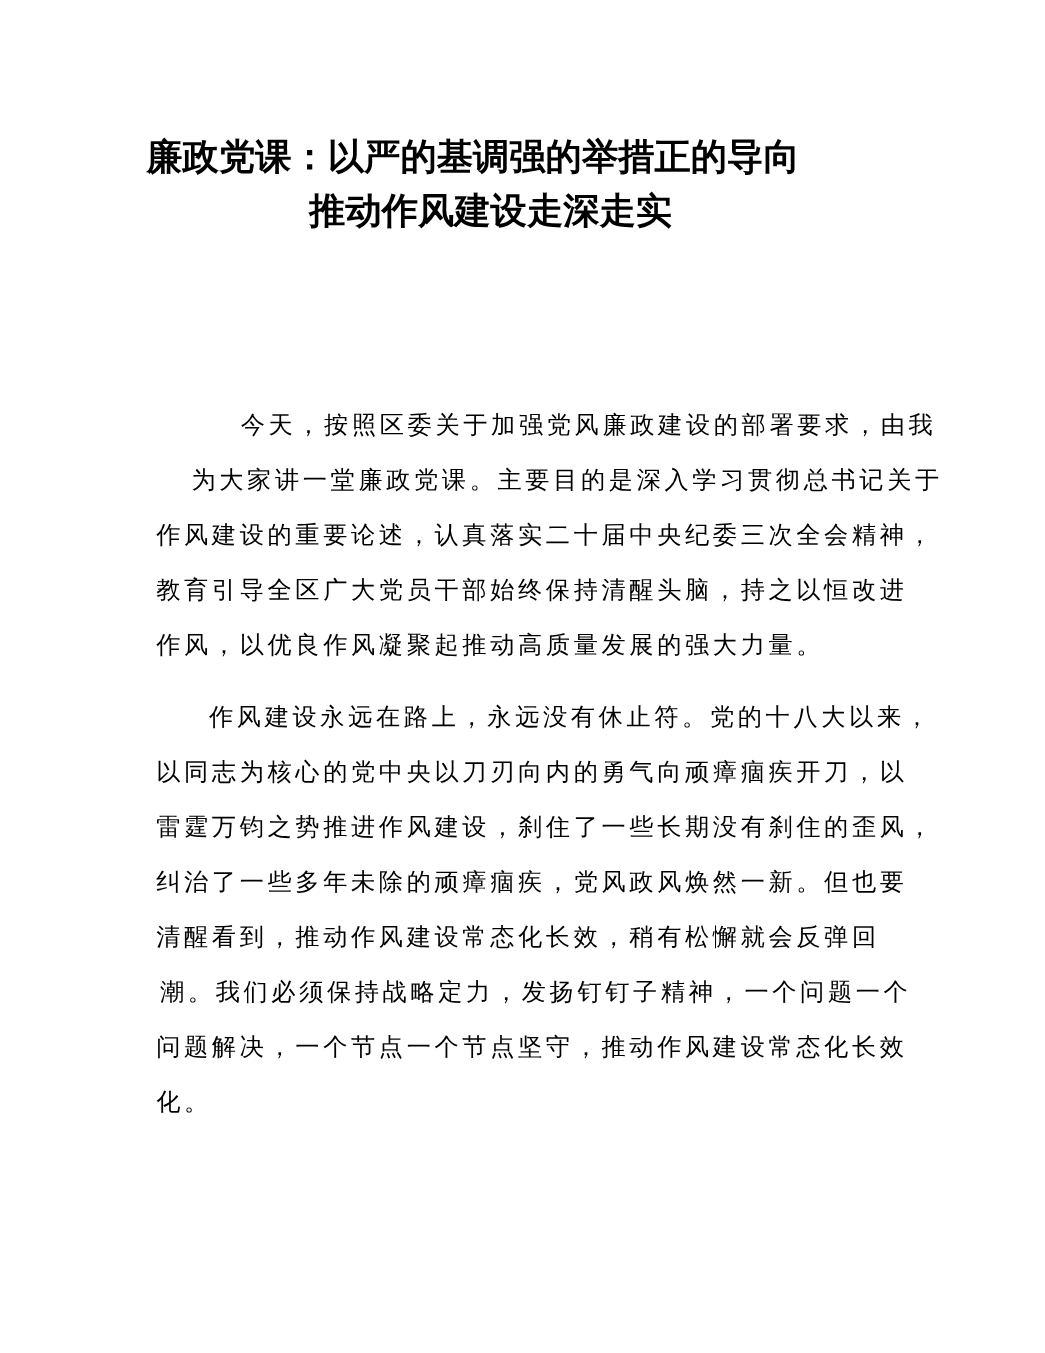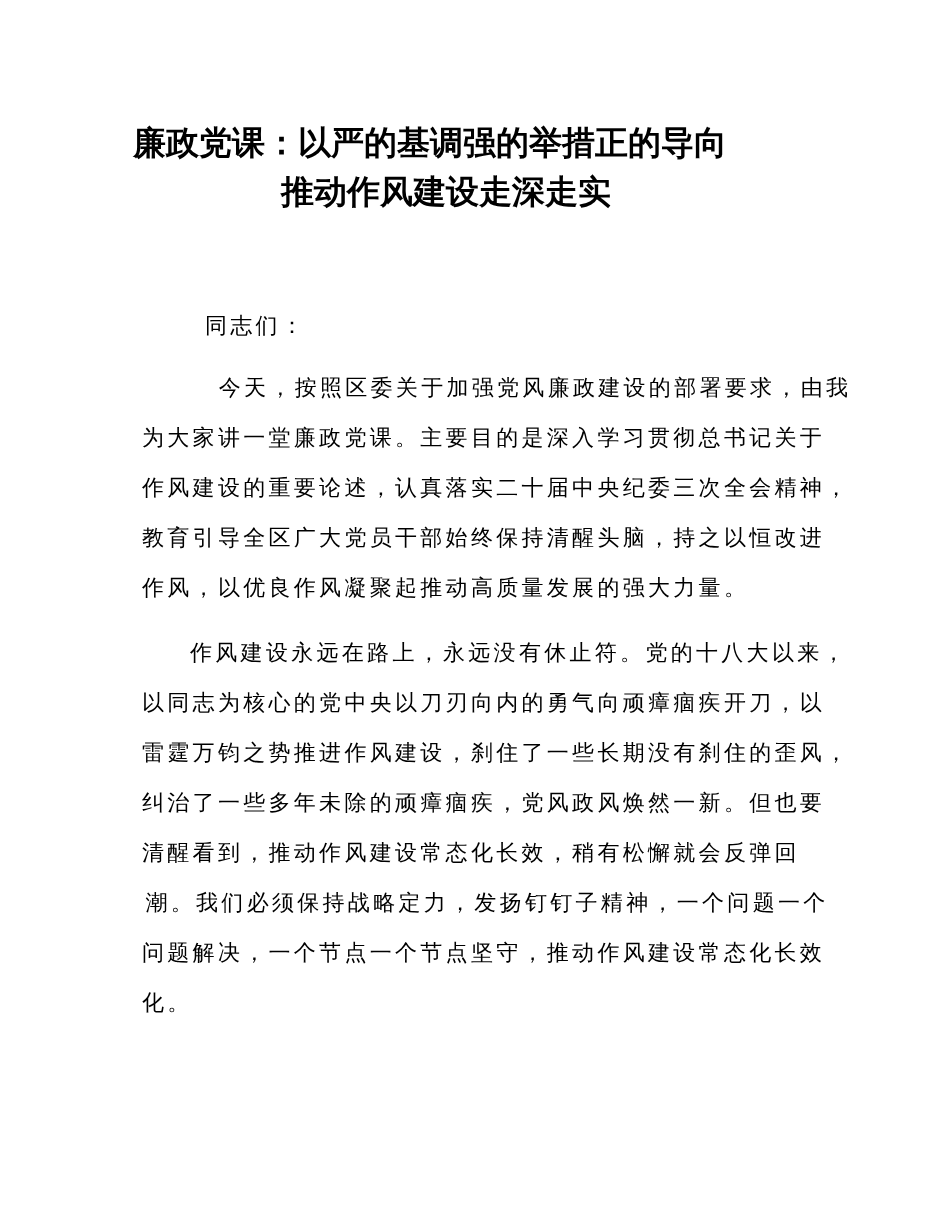--- a/index.html
+++ b/index.html
@@ -20,25 +20,24 @@
     .indent { left: 190px; }
     .salute { left: 205px; }
   </style>
 </head>
 <body>
 
 <div class="page">
   <div class="title title-1">廉政党课：以严的基调强的举措正的导向</div>
   <div class="title title-2">推动作风建设走深走实</div>
 
-  <div class="body-line salute" style="top:311px;">同志们：</div>
 
   <div>
     <div class="body-line indent" style="top:373px;text-align:center;">今天，按照区委关于加强党风廉政建设的部署要求，由我</div>
-    <div class="body-line" style="top:423px;">为大家讲一堂廉政党课。主要目的是深入学习贯彻总书记关于</div>
+    <div class="body-line" style="top:423px;margin-left:32px;">为大家讲一堂廉政党课。主要目的是深入学习贯彻总书记关于</div>
     <div class="body-line" style="top:473px;">作风建设的重要论述，认真落实二十届中央纪委三次全会精神，</div>
     <div class="body-line" style="top:523px;">教育引导全区广大党员干部始终保持清醒头脑，持之以恒改进</div>
     <div class="body-line" style="top:573px;">作风，以优良作风凝聚起推动高质量发展的强大力量。</div>
   </div>
 
   <div>
     <div class="body-line indent" style="top:638px;">作风建设永远在路上，永远没有休止符。党的十八大以来，</div>
     <div class="body-line" style="top:688px;">以同志为核心的党中央以刀刃向内的勇气向顽瘴痼疾开刀，以</div>
     <div class="body-line" style="top:738px;">雷霆万钧之势推进作风建设，刹住了一些长期没有刹住的歪风，</div>
     <div class="body-line" style="top:788px;">纠治了一些多年未除的顽瘴痼疾，党风政风焕然一新。但也要</div>

